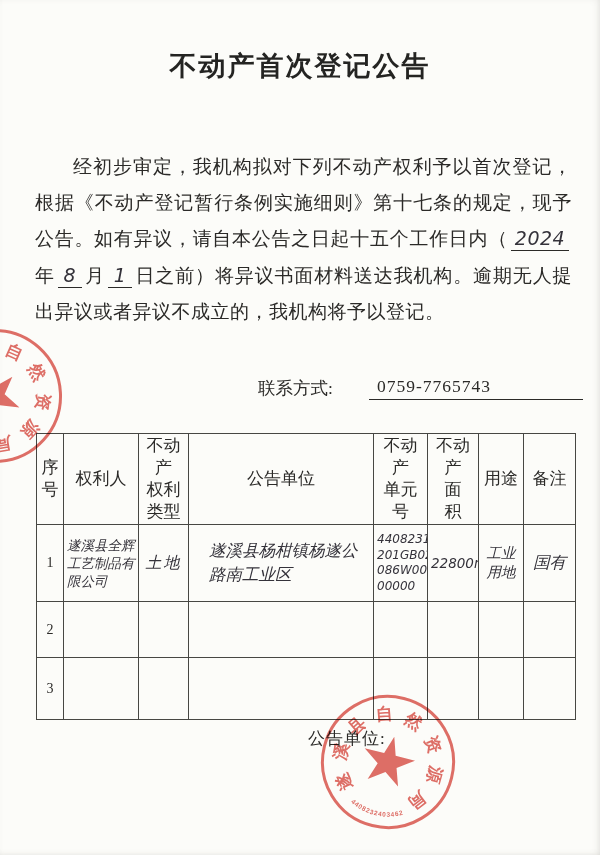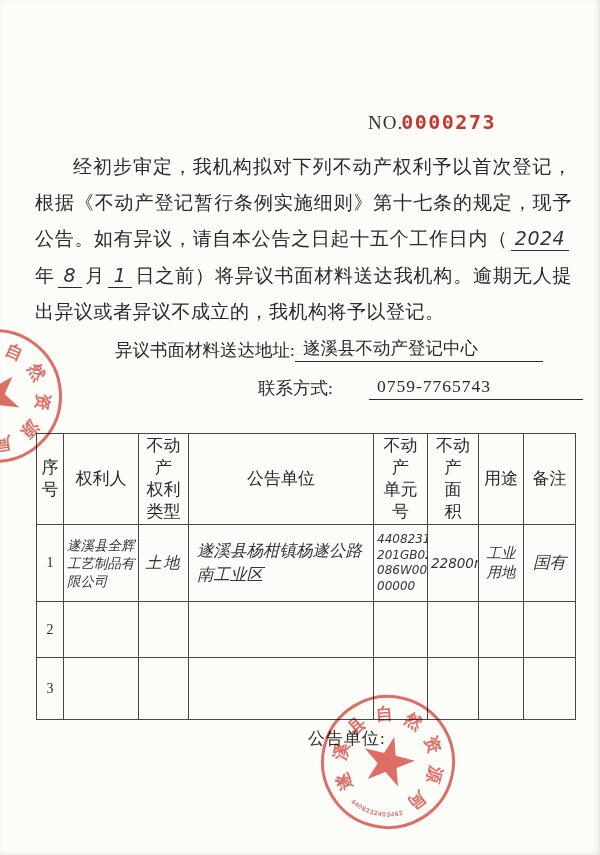--- a/index.html
+++ b/index.html
@@ -54,21 +54,21 @@
   th{
     font-weight:normal; font-size:17px; line-height:1.3; text-align:center;
     white-space:pre-line; color:#2b2a28; height:45px;
   }
   tbody tr.r0{ height:77px; } tbody tr.r1{ height:56px; } tbody tr.r2{ height:62px; }
   td{ vertical-align:middle; }
   td.c-no{ text-align:center; font-size:14px; }
   .ink{ font-family:"DejaVu Sans", sans-serif; font-style:italic; color:#34323a;margin-top:20px; }
   td.c-owner{ font-size:13.5px; line-height:1.35; }
   td.c-type{ font-size:16px; text-align:center; letter-spacing:2px;}
-  td.c-location{ font-size:16.5px; line-height:1.5; padding-left:8px;}
+  td.c-location{ font-size:16.5px; line-height:1.5; padding-left:20px;}
   td.c-unit{ font-size:12px; line-height:1.3; white-space:pre-line; }
   td.c-area{ font-size:13.5px; text-align:center; }
   td.c-usage{ font-size:14.5px; text-align:center; line-height:1.35; }
   td.c-remark{ font-size:16.5px; text-align:center; }
 
   .footer-unit{ position:absolute; top:727px; left:308px; font-size:17px; letter-spacing:1px;font-family:Liberation Serif, serif;}
   .footer-date{ position:absolute; top:760px; left:300px; font-size:17px; white-space:nowrap;}
   .footer-date .hw{ font-size:20px; }
   .footer-date .sep{ display:inline-block; }
   .footer-date .g1{ margin:0 14px 0 2px; }
@@ -89,32 +89,27 @@
     font-family:"Liberation Sans", sans-serif; color:currentColor; white-space:pre;
   }
   .seal-left{ left:-72px; top:329px; transform:rotate(42deg); }
   .seal-bottom{ left:321px; top:695px; transform:rotate(14deg); }
 </style>
 </head>
 <body>
 
 <div id="page">
 
-
-  <div class="docno">
-    <span class="prefix">NO.</span><span class="digits">0000273</span>
-  </div>
+  <div class="title">不动产首次登记公告</div>
+
 
   <div class="para">
     <span>经初步审定，我机构拟对下列不动产权利予以首次登记，根据《不动产登记暂行条例实施细则》第十七条的规定，现予公告。如有异议，请自本公告之日起十五个工作日内（</span><span class="uline u-year"><span class="hw">2024</span></span><span>年</span><span class="uline u-month"><span class="hw">8</span></span><span>月</span><span class="uline u-day"><span class="hw">1</span></span><span>日之前）将异议书面材料送达我机构。逾期无人提出异议或者异议不成立的，我机构将予以登记。</span>
   </div>
 
-  <div class="line-row addr-line">
-    <span>异议书面材料送达地址:</span><span class="fill">遂溪县不动产登记中心</span>
-  </div>
 
   <div class="line-row contact-line">
     <span>联系方式:</span><span class="fill">0759-7765743</span>
   </div>
 
   <div class="table-wrap">
     <table>
       <colgroup>
         <col style="width:27px">
           <col style="width:75px">

